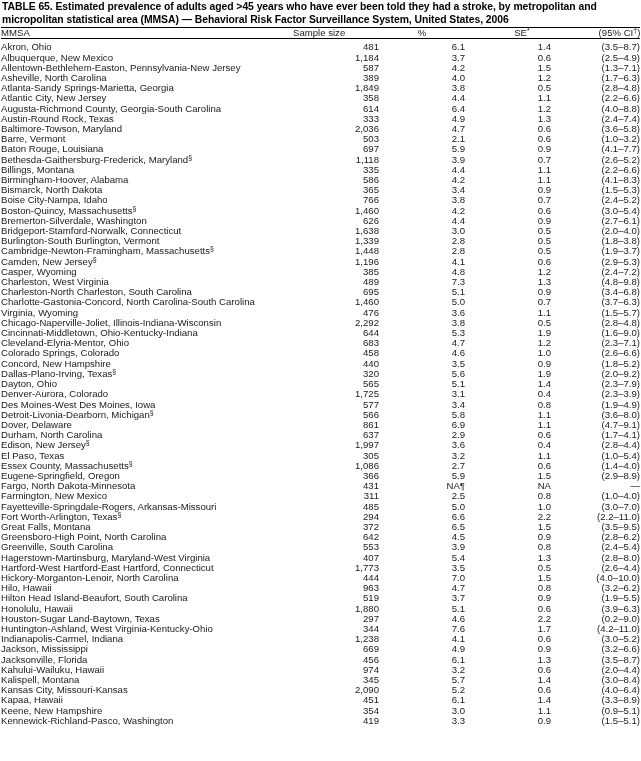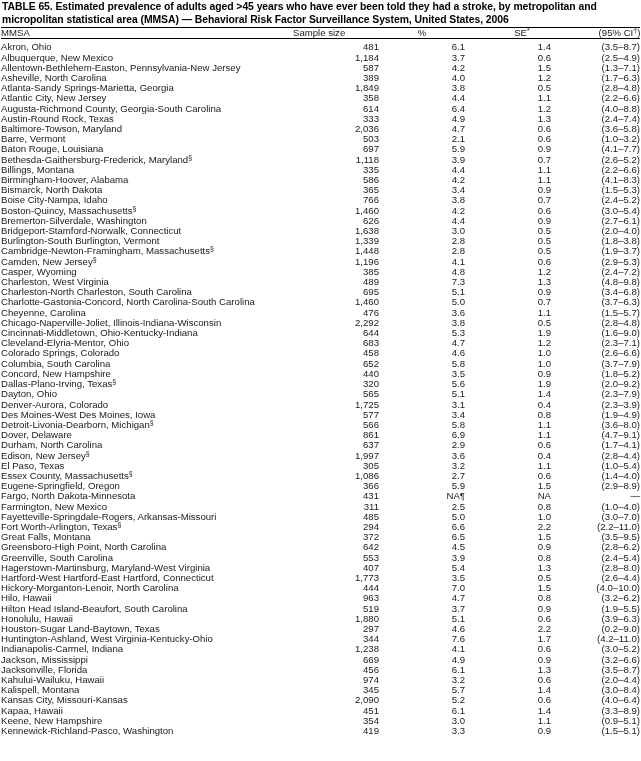--- a/index.html
+++ b/index.html
@@ -282,21 +282,21 @@
           <td class="c-ci">(3.4–6.8)</td>
         </tr>
         <tr>
           <td class="c-mmsa"><span>Charlotte-Gastonia-Concord, North Carolina-South Carolina</span></td>
           <td class="c-n">1,460</td>
           <td class="c-pct">5.0</td>
           <td class="c-se">0.7</td>
           <td class="c-ci">(3.7–6.3)</td>
         </tr>
         <tr>
-          <td class="c-mmsa"><span>Cheyenne, Carolina</span></td>
+          <td class="c-mmsa"><span>Virginia, Wyoming</span></td>
           <td class="c-n">476</td>
           <td class="c-pct">3.6</td>
           <td class="c-se">1.1</td>
           <td class="c-ci">(1.5–5.7)</td>
         </tr>
         <tr>
           <td class="c-mmsa"><span>Chicago-Naperville-Joliet, Illinois-Indiana-Wisconsin</span></td>
           <td class="c-n">2,292</td>
           <td class="c-pct">3.8</td>
           <td class="c-se">0.5</td>
@@ -317,27 +317,20 @@
           <td class="c-ci">(2.3–7.1)</td>
         </tr>
         <tr>
           <td class="c-mmsa"><span>Colorado Springs, Colorado</span></td>
           <td class="c-n">458</td>
           <td class="c-pct">4.6</td>
           <td class="c-se">1.0</td>
           <td class="c-ci">(2.6–6.6)</td>
         </tr>
         <tr>
-          <td class="c-mmsa"><span>Columbia, South Carolina</span></td>
-          <td class="c-n">652</td>
-          <td class="c-pct">5.8</td>
-          <td class="c-se">1.0</td>
-          <td class="c-ci">(3.7–7.9)</td>
-        </tr>
-        <tr>
           <td class="c-mmsa"><span>Concord, New Hampshire</span></td>
           <td class="c-n">440</td>
           <td class="c-pct">3.5</td>
           <td class="c-se">0.9</td>
           <td class="c-ci">(1.8–5.2)</td>
         </tr>
         <tr>
           <td class="c-mmsa"><span>Dallas-Plano-Irving, Texas</span><sup>§</sup></td>
           <td class="c-n">320</td>
           <td class="c-pct">5.6</td>

